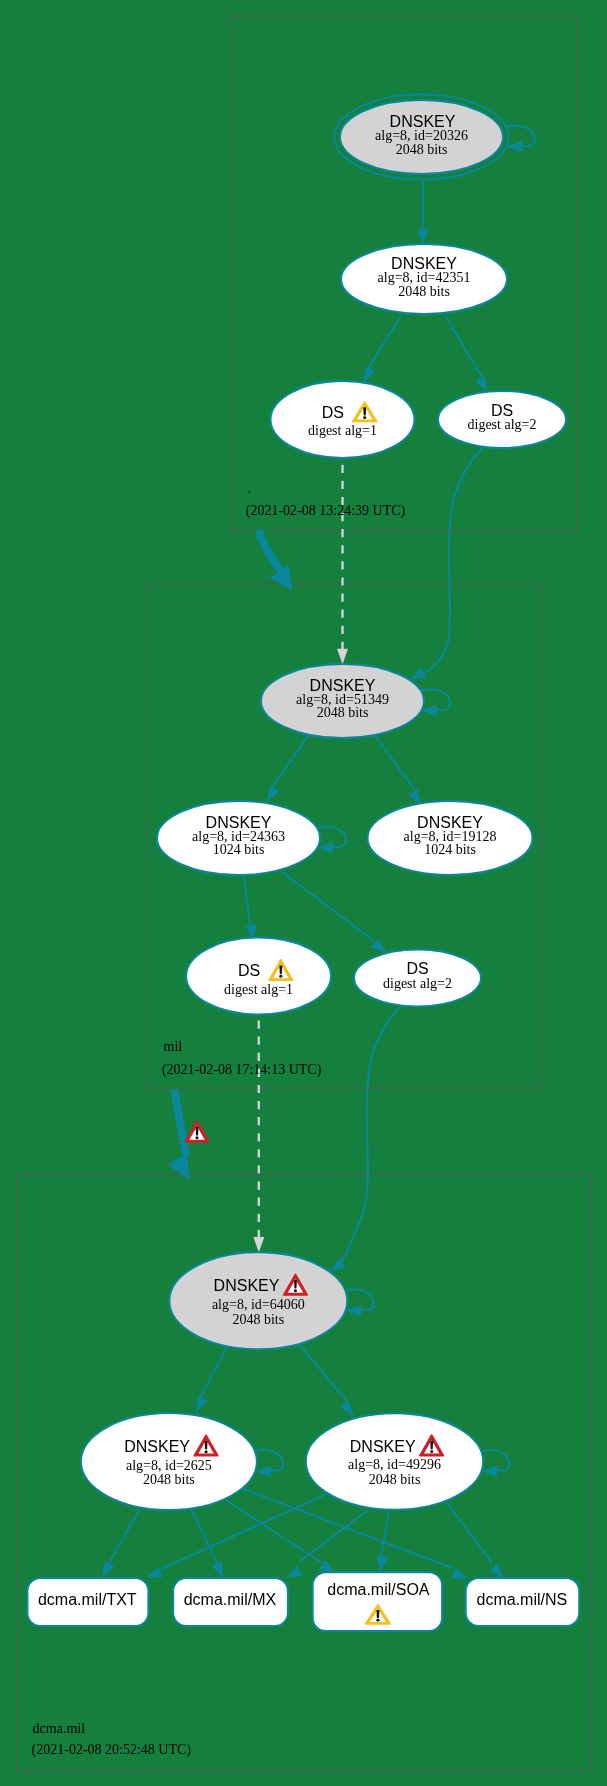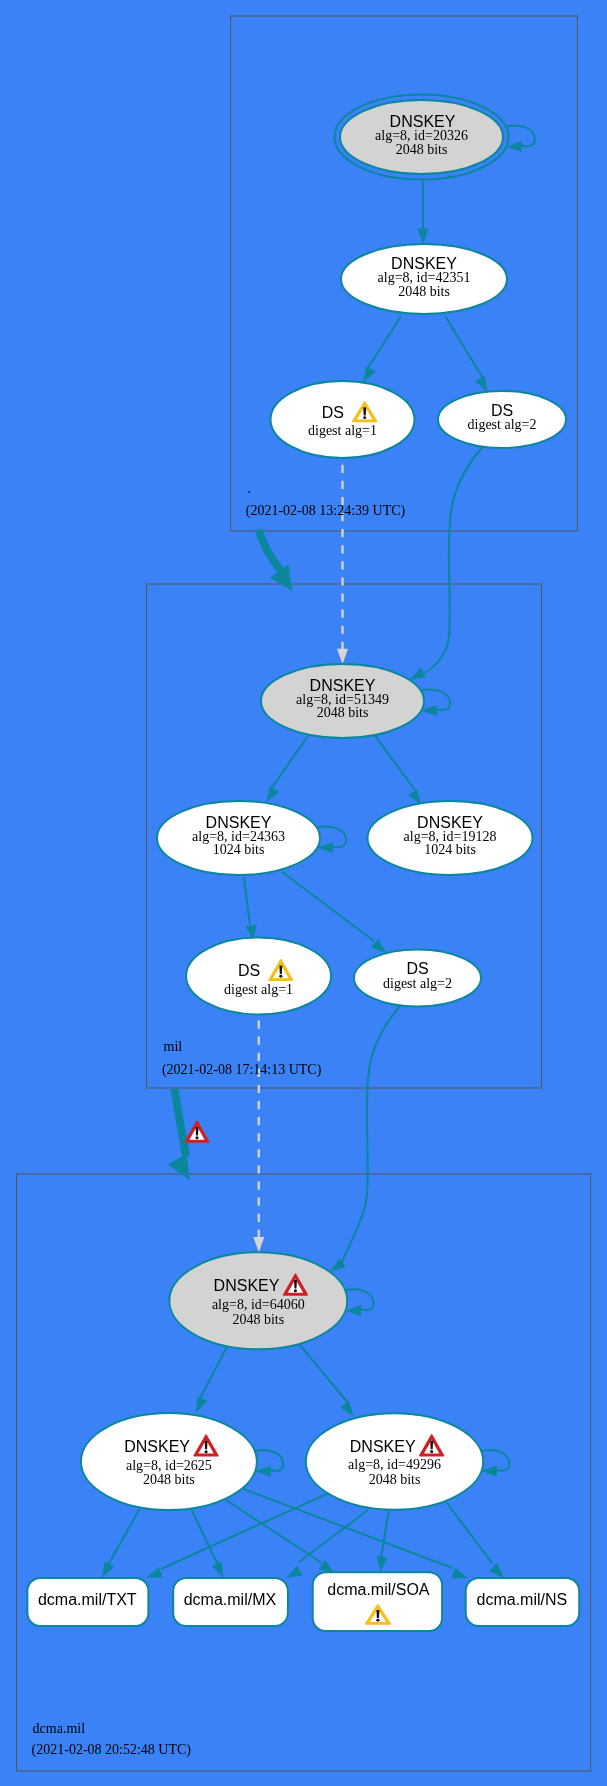--- a/index.html
+++ b/index.html
@@ -1,17 +1,17 @@
 <!DOCTYPE html>
 <html><head>
 <meta charset="utf-8">
 <title>DNSSEC Authentication Chain</title>
 <style>
   html,body{margin:0;padding:0;background:#ffffff;}
-  #page{position:relative;width:607px;height:1786px;overflow:hidden;background:#3b82f6;}
+  #page{position:relative;width:607px;height:1786px;overflow:hidden;background:#15803d;}
   svg#canvas{display:block;position:absolute;left:0;top:0;}
   .zone-box{fill:none;stroke:#555555;stroke-width:1;}
   .node-shape{stroke:#0a879c;stroke-width:2;}
   .fill-secure{fill:#d3d3d3;}
   .fill-insecure{fill:#ffffff;}
   .edge-line{fill:none;stroke:#0a879c;stroke-width:2;}
   .edge-head{fill:#0a879c;stroke:none;}
   .edge-dash{fill:none;stroke:#d6d6d6;stroke-width:2.3;stroke-dasharray:8.2 7.9;}
   .edge-dash-head{fill:#d5d5d5;stroke:none;}
   .deleg-shaft{fill:none;stroke:#0a879c;stroke-width:8;stroke-linecap:butt;}

